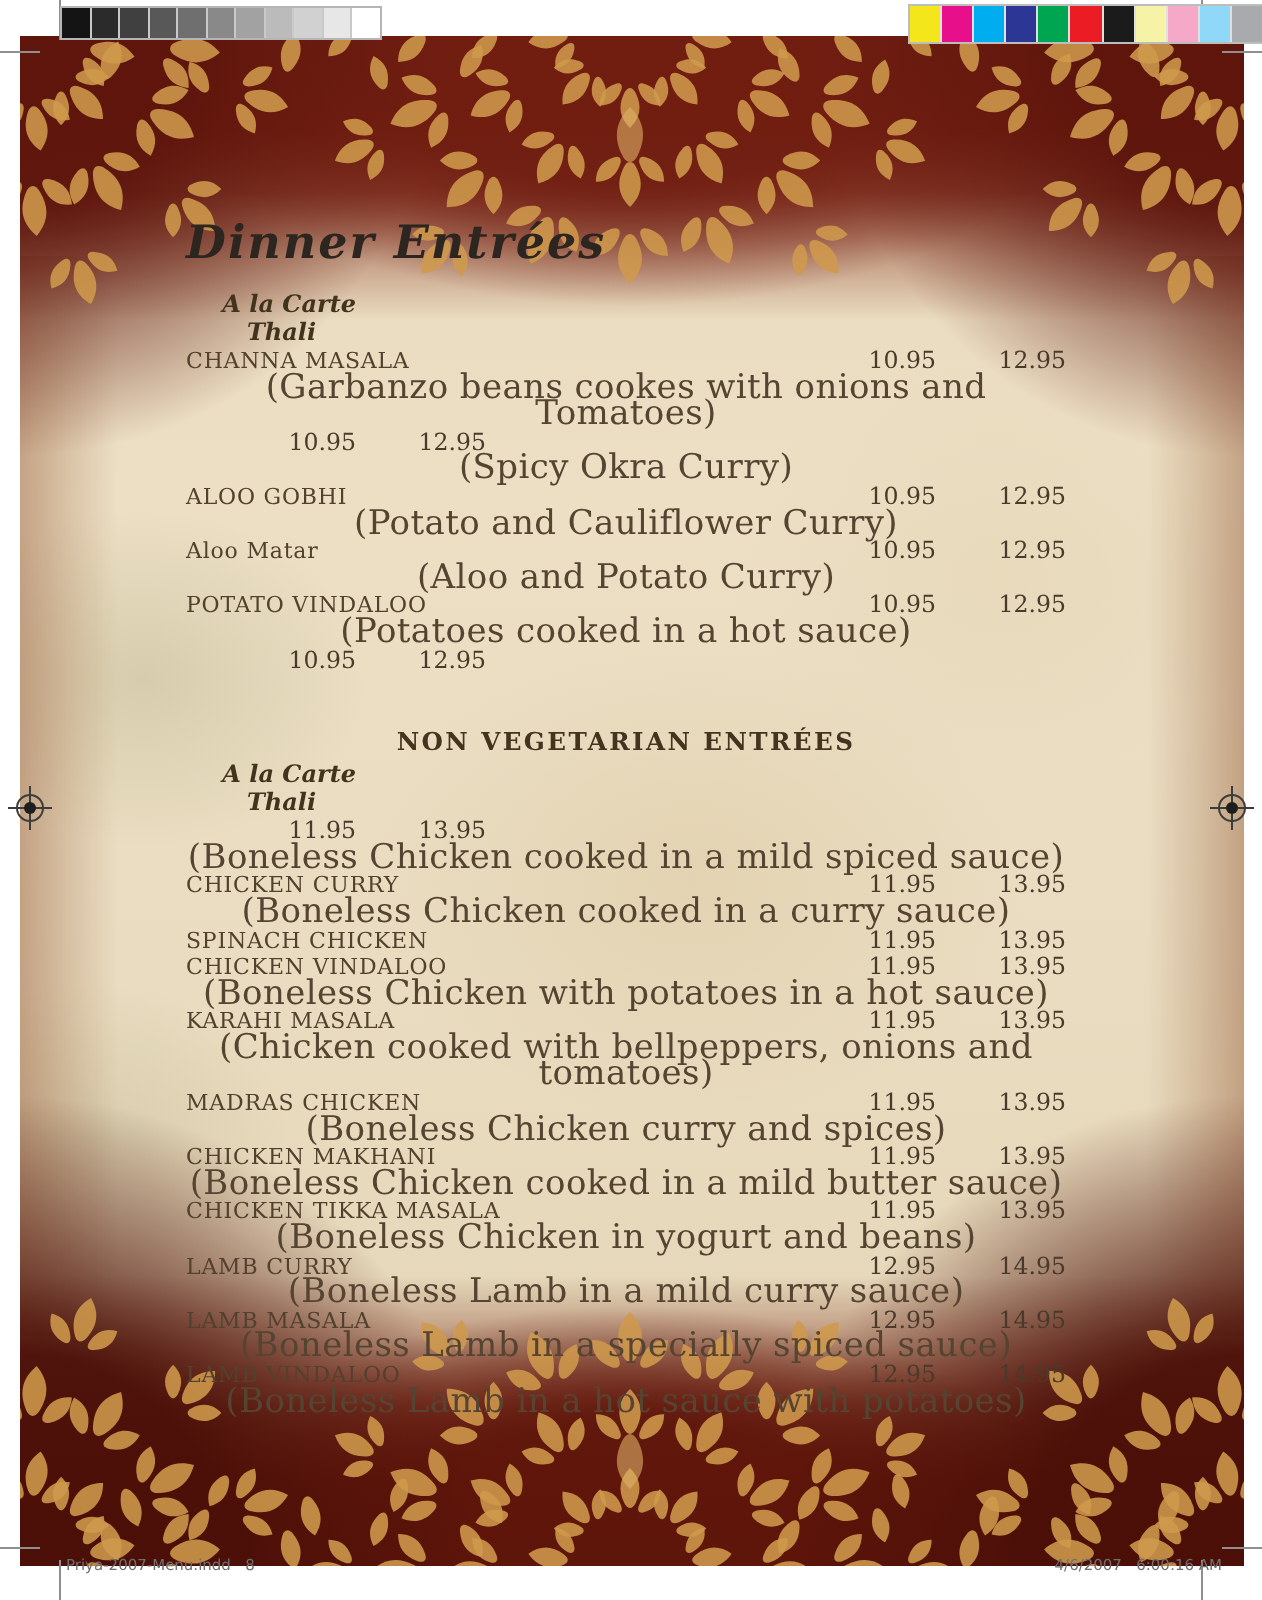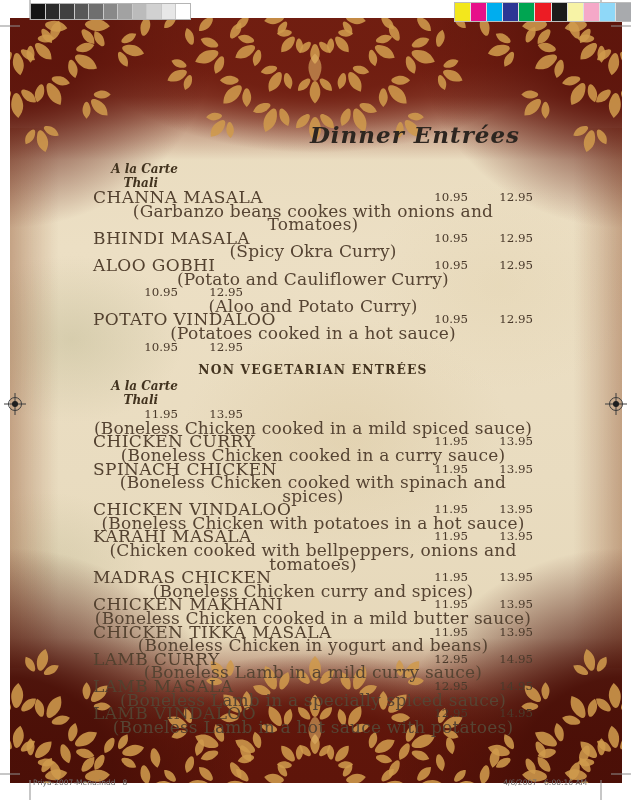--- a/index.html
+++ b/index.html
@@ -9,21 +9,21 @@
   
   .marks-svg{position:absolute;left:0;top:0;width:631px;height:800px;pointer-events:none;z-index:40;}
   .grayscale-bar{position:absolute;left:30px;top:3px;display:flex;border:1px solid #b5b5b5;z-index:50;}
   .grayscale-bar .step{width:13.5px;height:15px;border-right:1px solid #c9c9c9;}
   .grayscale-bar .step:last-child{border-right:none;}
   .color-bar{position:absolute;left:454px;top:2px;display:flex;border:1px solid #bdbdbd;z-index:50;}
   .color-bar .step{width:15.1px;height:18px;border-right:1px solid #e0e0e0;}
   .color-bar .step:last-child{border-right:none;}
   .slug{position:absolute;top:778px;font-family:"DejaVu Sans",sans-serif;font-size:7.5px;color:#6f6f6f;white-space:pre;z-index:50;}
   .slug-left{left:33px;}
-  .slug-right{right:44px;text-align:left;}
+  .slug-right{right:20px;text-align:left;}
 
   
   .artwork{position:absolute;left:10px;top:18px;width:612px;height:765px;overflow:hidden;
     background:
       radial-gradient(ellipse 160px 120px at 10% 42%, rgba(168,166,124,0.30), rgba(168,166,124,0) 70%),
       radial-gradient(ellipse 140px 110px at 6% 72%, rgba(158,158,116,0.22), rgba(158,158,116,0) 70%),
       radial-gradient(ellipse 220px 160px at 55% 55%, rgba(214,193,150,0.35), rgba(214,193,150,0) 75%),
       radial-gradient(ellipse 180px 140px at 80% 35%, rgba(222,205,166,0.30), rgba(222,205,166,0) 75%),
       linear-gradient(180deg,#e7d9ba 0%,#ecdfc4 30%,#e9dcc0 60%,#e4d5b5 100%);
     box-shadow: inset 0 0 46px rgba(128,76,40,0.28);
@@ -40,32 +40,32 @@
       radial-gradient(circle at 0% 0%, rgba(92,20,11,0.92) 0 85px, rgba(92,20,11,0) 210px),
       radial-gradient(circle at 100% 0%, rgba(92,20,11,0.92) 0 85px, rgba(92,20,11,0) 210px),
       radial-gradient(ellipse 250px 135px at 50% 0%, rgba(111,29,16,0.9) 0 55%, rgba(111,29,16,0) 100%),
       radial-gradient(circle at 0% 100%, rgba(74,15,7,0.95) 0 105px, rgba(74,15,7,0) 235px),
       radial-gradient(circle at 100% 100%, rgba(74,15,7,0.95) 0 105px, rgba(74,15,7,0) 235px),
       radial-gradient(ellipse 235px 130px at 50% 100%, rgba(94,21,10,0.92) 0 55%, rgba(94,21,10,0) 100%);}
   .ornament-svg{position:absolute;left:0;top:0;width:612px;height:765px;pointer-events:none;}
 
   
   .menu-content{position:absolute;left:83px;top:90px;width:440px;color:#4e3d2d;z-index:20;}
-  .menu-title{text-align:right;font-style:italic;font-weight:bold;font-size:23px;letter-spacing:1px;color:#2d2620;line-height:28px;margin:13px;}
+  .menu-title{text-align:left;font-style:italic;font-weight:bold;font-size:23px;letter-spacing:1px;color:#2d2620;line-height:28px;margin:0;}
   .colhead-row{display:flex;margin-top:9px;line-height:14px;flex-direction:column;}
   .colhead-row .sp{flex:1;}
   .colhead{font-style:italic;font-weight:bold;font-size:12px;color:#42331f;text-align:right;}
   .col1{width:85px;}
   .col2{width:65px;}
   .items{margin-top:1px;}
   .item{line-height:13.6px;}
   .item .row1{display:flex;}
-  .item-name{flex:1;font-size:17px;letter-spacing:0.4px;color:#53412f;}
+  .item-name{flex:1;font-size:11px;letter-spacing:0.4px;color:#53412f;}
   .price{font-size:11.8px;text-align:right;color:#4a3a2b;}
-  .section-heading{text-align:center;font-size:12.3px;font-weight:bold;letter-spacing:1.2px;color:#43331f;line-height:14px;margin-top:9px;}
+  .section-heading{text-align:center;font-size:12.3px;font-weight:bold;letter-spacing:1.2px;color:#43331f;line-height:14px;margin-top:27px;}
   .item-desc{font-size:17px;color:#564433;letter-spacing:0.2px;text-align:center;}
 </style>
 </head>
 <body>
 
 <div class="proof">
 
   <div class="grayscale-bar">
     <div class="step" style="background-color: rgb(20, 20, 20);"></div>
     <div class="step" style="background-color: rgb(43, 43, 43);"></div>
@@ -220,36 +220,36 @@
         <div class="item">
           <div class="row1">
               <span class="item-name">CHANNA MASALA</span>
               <span class="price col1">10.95</span>
               <span class="price col2">12.95</span>
             </div>
           <div class="item-desc">(Garbanzo beans cookes with onions and Tomatoes)</div>
         </div>
         <div class="item">
           <div class="row1">
-              <span class="item-name">BHINDI MASALA</span>
               <span class="price col1">10.95</span>
               <span class="price col2">12.95</span>
             </div>
           <div class="item-desc">(Spicy Okra Curry)</div>
         </div>
         <div class="item">
           <div class="row1">
               <span class="item-name">ALOO GOBHI</span>
               <span class="price col1">10.95</span>
               <span class="price col2">12.95</span>
             </div>
           <div class="item-desc">(Potato and Cauliflower Curry)</div>
         </div>
         <div class="item">
           <div class="row1">
+              <span class="item-name">Aloo Matar</span>
               <span class="price col1">10.95</span>
               <span class="price col2">12.95</span>
             </div>
           <div class="item-desc">(Aloo and Potato Curry)</div>
         </div>
         <div class="item">
           <div class="row1">
               <span class="item-name">POTATO VINDALOO</span>
               <span class="price col1">10.95</span>
               <span class="price col2">12.95</span>
@@ -287,21 +287,20 @@
               <span class="price col2">13.95</span>
             </div>
           <div class="item-desc">(Boneless Chicken cooked in a curry sauce)</div>
         </div>
         <div class="item">
           <div class="row1">
               <span class="item-name">SPINACH CHICKEN</span>
               <span class="price col1">11.95</span>
               <span class="price col2">13.95</span>
             </div>
-          <div class="item-desc">(Boneless Chicken cooked with spinach and spices)</div>
         </div>
         <div class="item">
           <div class="row1">
               <span class="item-name">CHICKEN VINDALOO</span>
               <span class="price col1">11.95</span>
               <span class="price col2">13.95</span>
             </div>
           <div class="item-desc">(Boneless Chicken with potatoes in a hot sauce)</div>
         </div>
         <div class="item">

